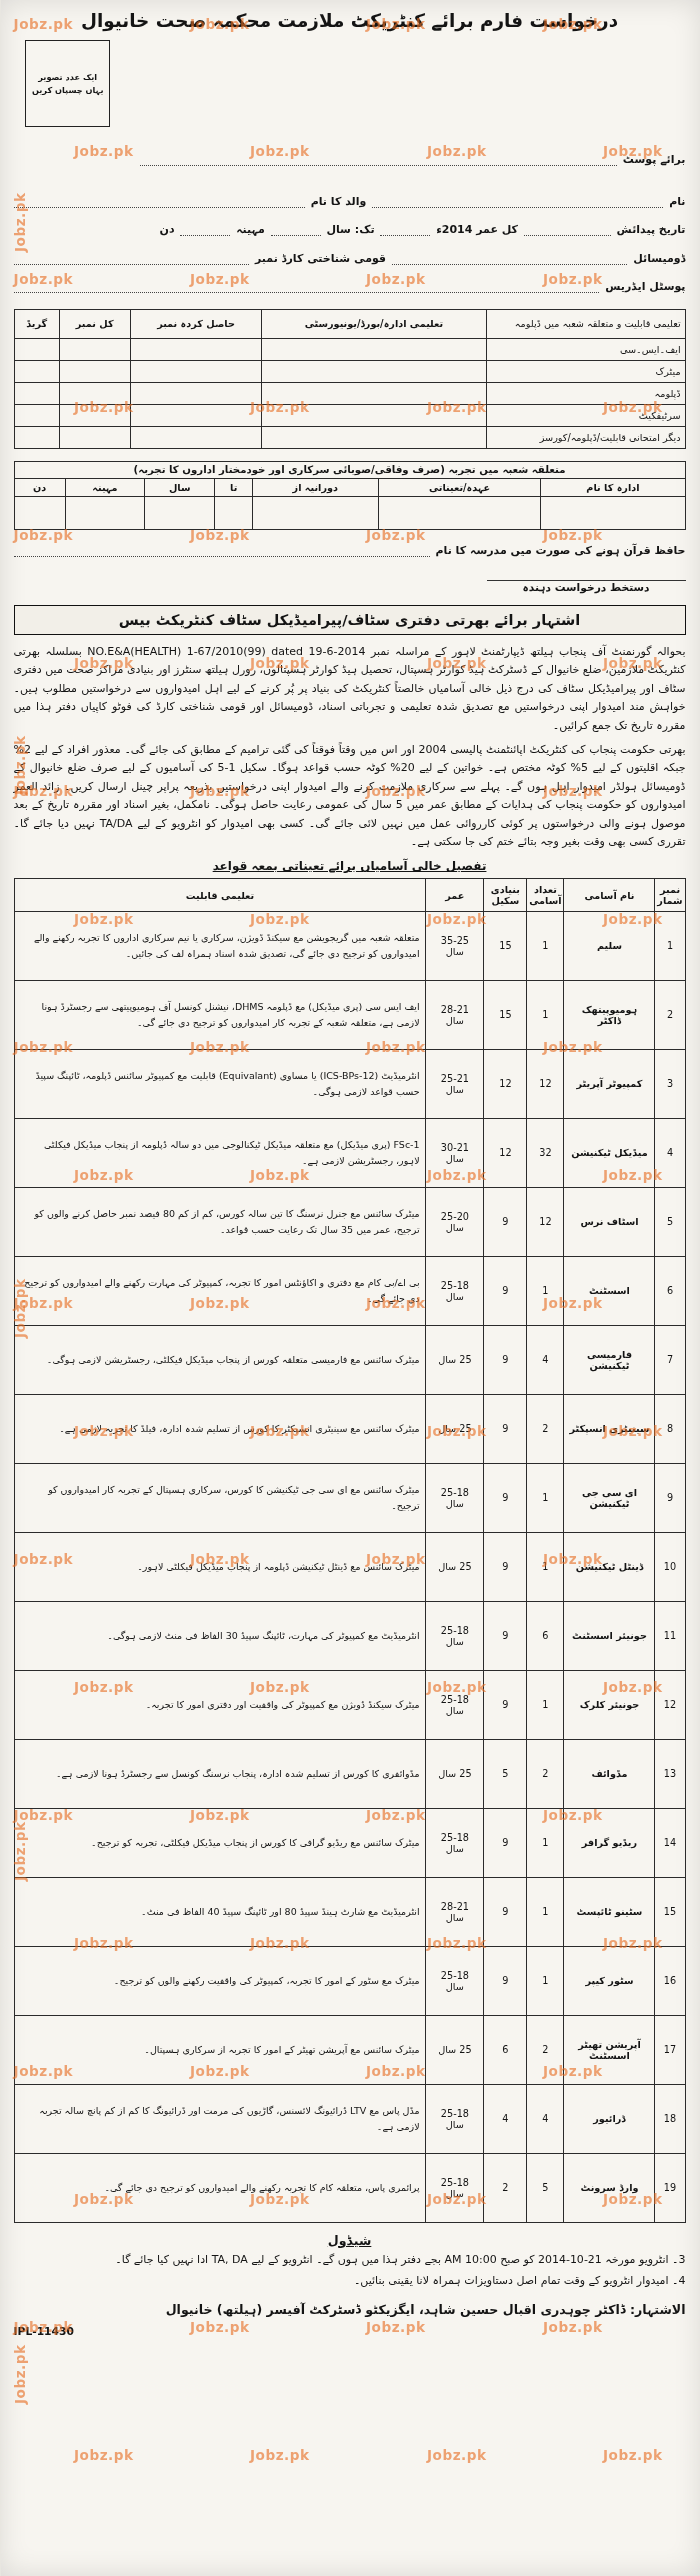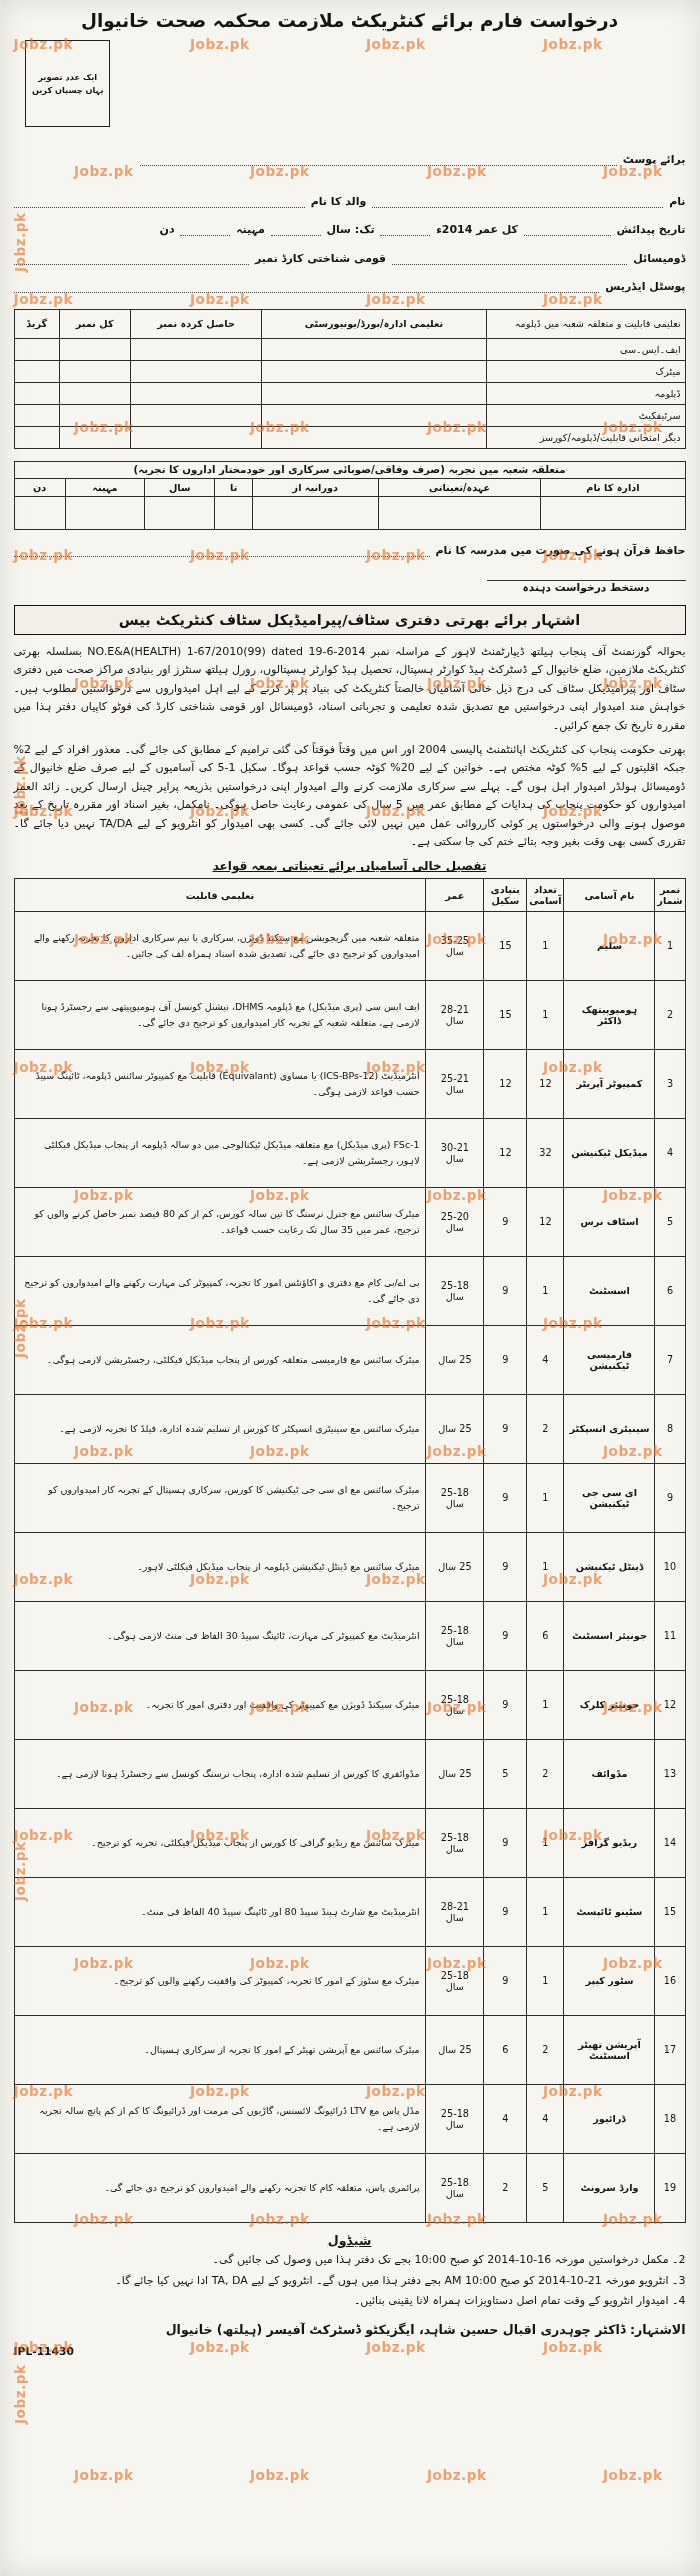--- a/index.html
+++ b/index.html
@@ -1,21 +1,21 @@
 <!DOCTYPE html>
 <html dir="rtl" lang="ur"><head>
 <meta charset="utf-8">
 <style>
   * { margin:0; padding:0; box-sizing:border-box; }
   html,body { background:#e8e6e0; }
   body { width:701px; font-family:"DejaVu Sans", sans-serif; }
   .page { position:relative; width:701px; height:2576px; background:#f7f5f0;
           color:#141414; direction:rtl; overflow:hidden;
           box-shadow:inset 0 0 29px rgba(0,0,0,.12); }
-  .wm-layer { position:absolute; inset:0; z-index:4; pointer-events:none;margin-top:20px; }
+  .wm-layer { position:absolute; inset:0; z-index:4; pointer-events:none; }
   .wm { position:absolute; color:rgba(230,110,35,.62); font-weight:bold;
         font-size:13.6px; letter-spacing:0.5px; white-space:nowrap; }
   .wm.vert { transform:rotate(-90deg); transform-origin:left top; }
   .content { position:relative; z-index:2; padding:9.7px 15.5px 5.8px 13.6px; }
 
   .doc-title { text-align:center; font-size:18.4px; font-weight:bold; margin-bottom:5.8px; }
 
   .form-top { position:relative; height:143px; }
   .photo-box { position:absolute; left:11.6px; top:3.9px; width:85px; height:87px;
                border:1.5px solid #222; display:flex; align-items:center; justify-content:center;
@@ -461,21 +461,20 @@
             <td class="c-scale">2</td>
             <td class="c-age">25-18 سال</td>
             <td class="c-qual">پرائمری پاس، متعلقہ کام کا تجربہ رکھنے والے امیدواروں کو ترجیح دی جائے گی۔</td>
           </tr>
         </tbody>
     </table>
 
     <div class="schedule">
       <div class="schedule-title">شیڈول</div>
       <ol>
-          <li>2۔ مکمل درخواستیں مورخہ 16-10-2014 کو صبح 10:00 بجے تک دفتر ہذا میں وصول کی جائیں گی۔</li>
           <li>3۔ انٹرویو مورخہ 21-10-2014 کو صبح 10:00 AM بجے دفتر ہذا میں ہوں گے۔ انٹرویو کے لیے TA, DA ادا نہیں کیا جائے گا۔</li>
           <li>4۔ امیدوار انٹرویو کے وقت تمام اصل دستاویزات ہمراہ لانا یقینی بنائیں۔</li>
         </ol>
     </div>
 
     <div class="footer-issuer">الاشتہار: ڈاکٹر چوہدری اقبال حسین شاہد، ایگزیکٹو ڈسٹرکٹ آفیسر (ہیلتھ) خانیوال</div>
     <div class="ipl-code">IPL-11430</div>
 
   </div>
 </div>

